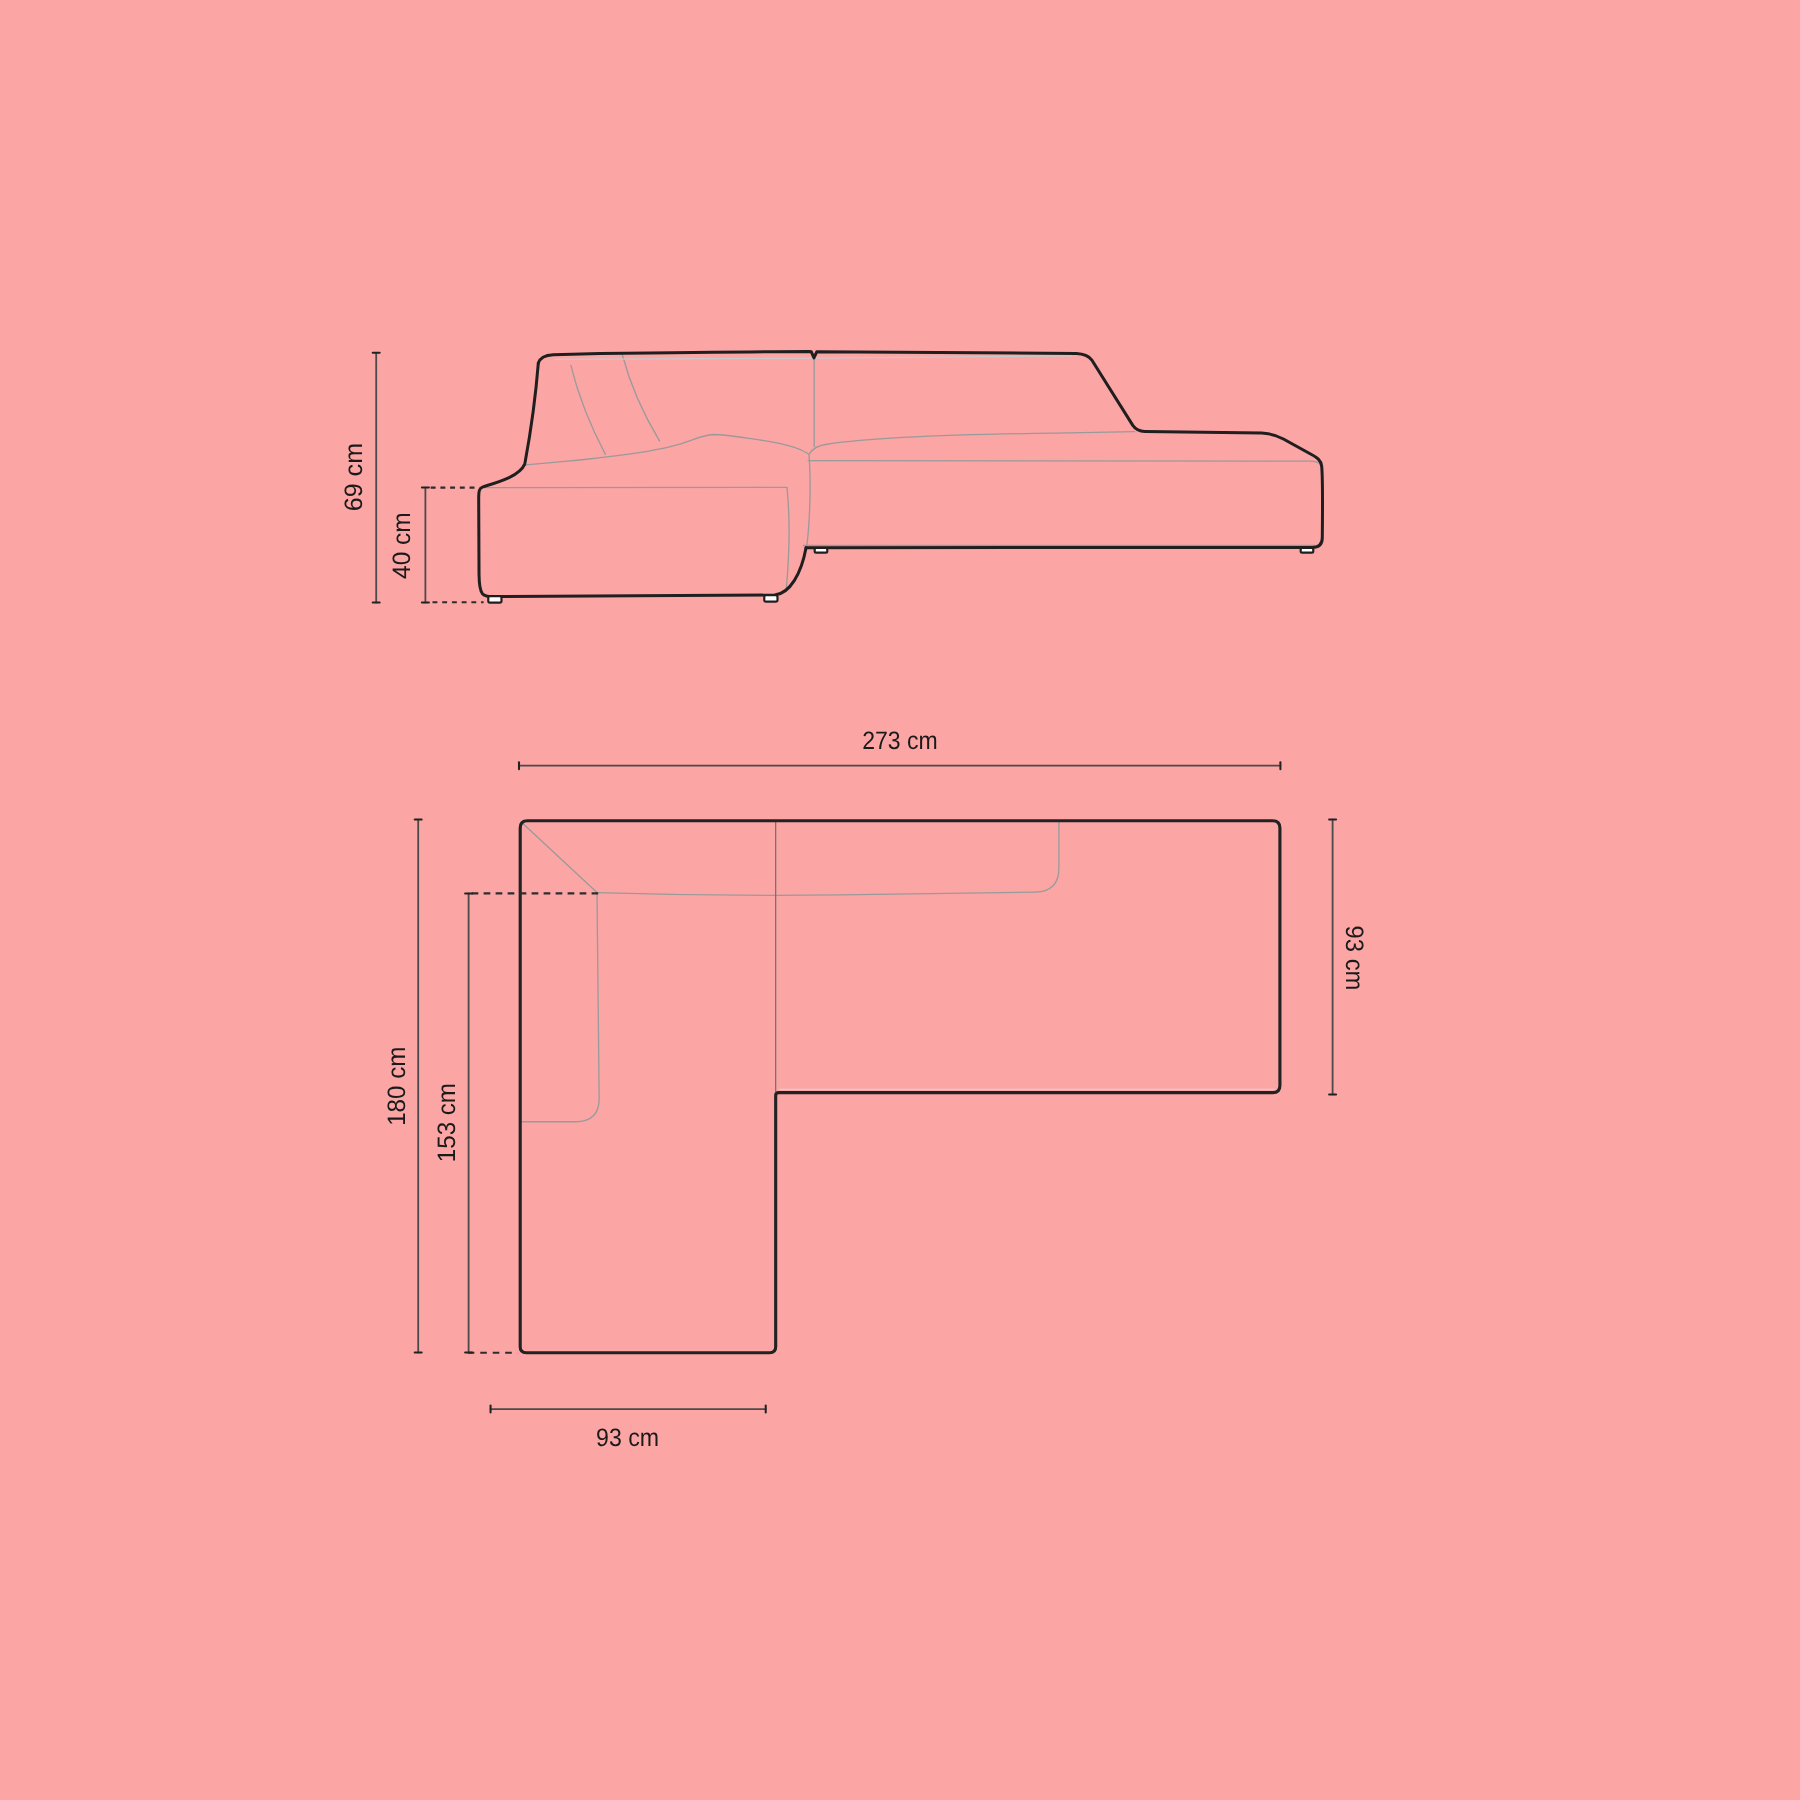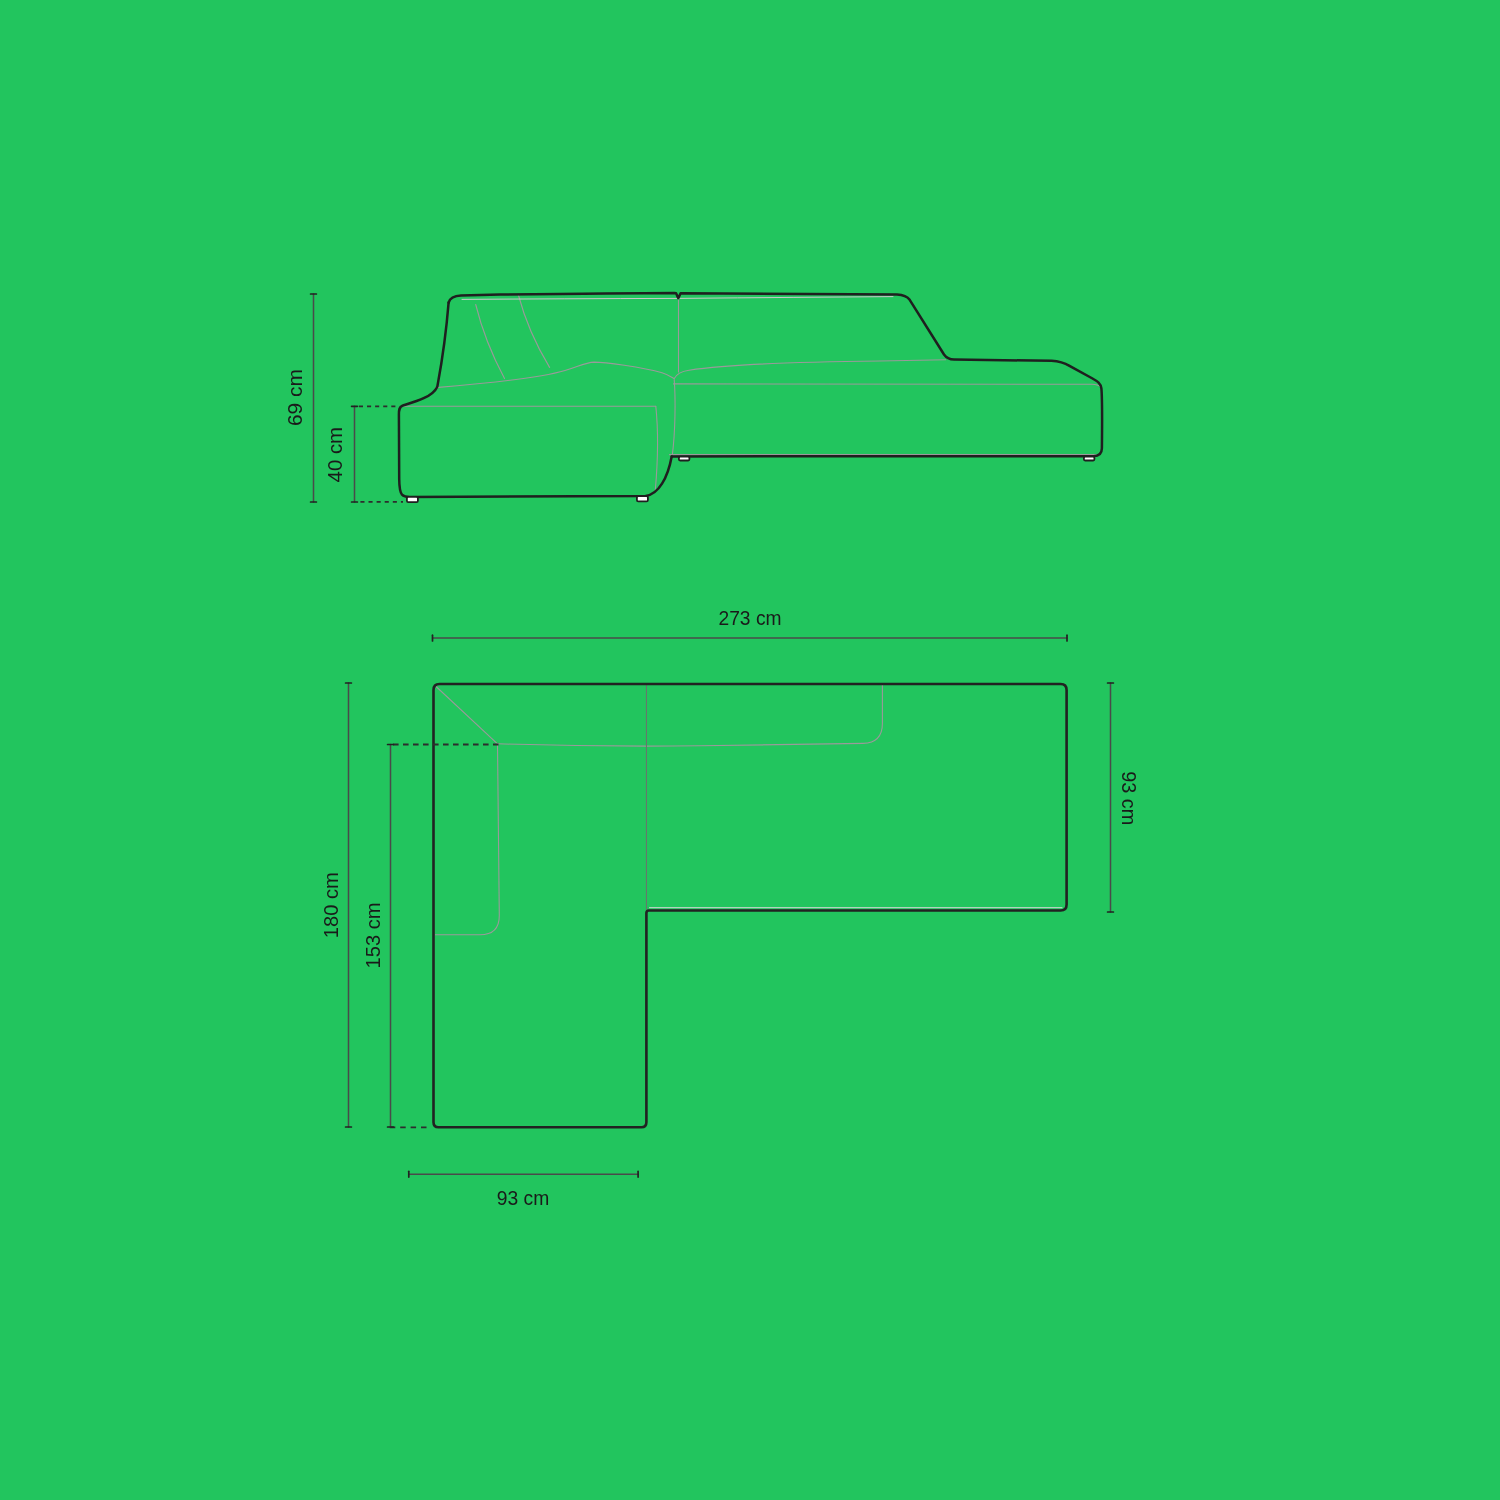--- a/index.html
+++ b/index.html
@@ -1,16 +1,16 @@
 <!DOCTYPE html>
 <html><head>
 <meta charset="utf-8">
 <style>
   html,body{margin:0;padding:0;background:#fff;}
-  .wrap{width:1500px;height:1500px;position:relative;background:#22c55e;}
+  .wrap{width:1500px;height:1500px;position:relative;background:#fca5a5;}
   svg{display:block;filter:blur(0.4px);}
   text{font-family:"Liberation Sans",sans-serif;font-size:21px;fill:#1a1a1a;}
 </style>
 </head>
 <body>
 <div class="wrap">
 <svg width="1500" height="1500" viewBox="0 0 1500 1500">
 
   <g fill="none" stroke-linecap="round" stroke-linejoin="round">
 

